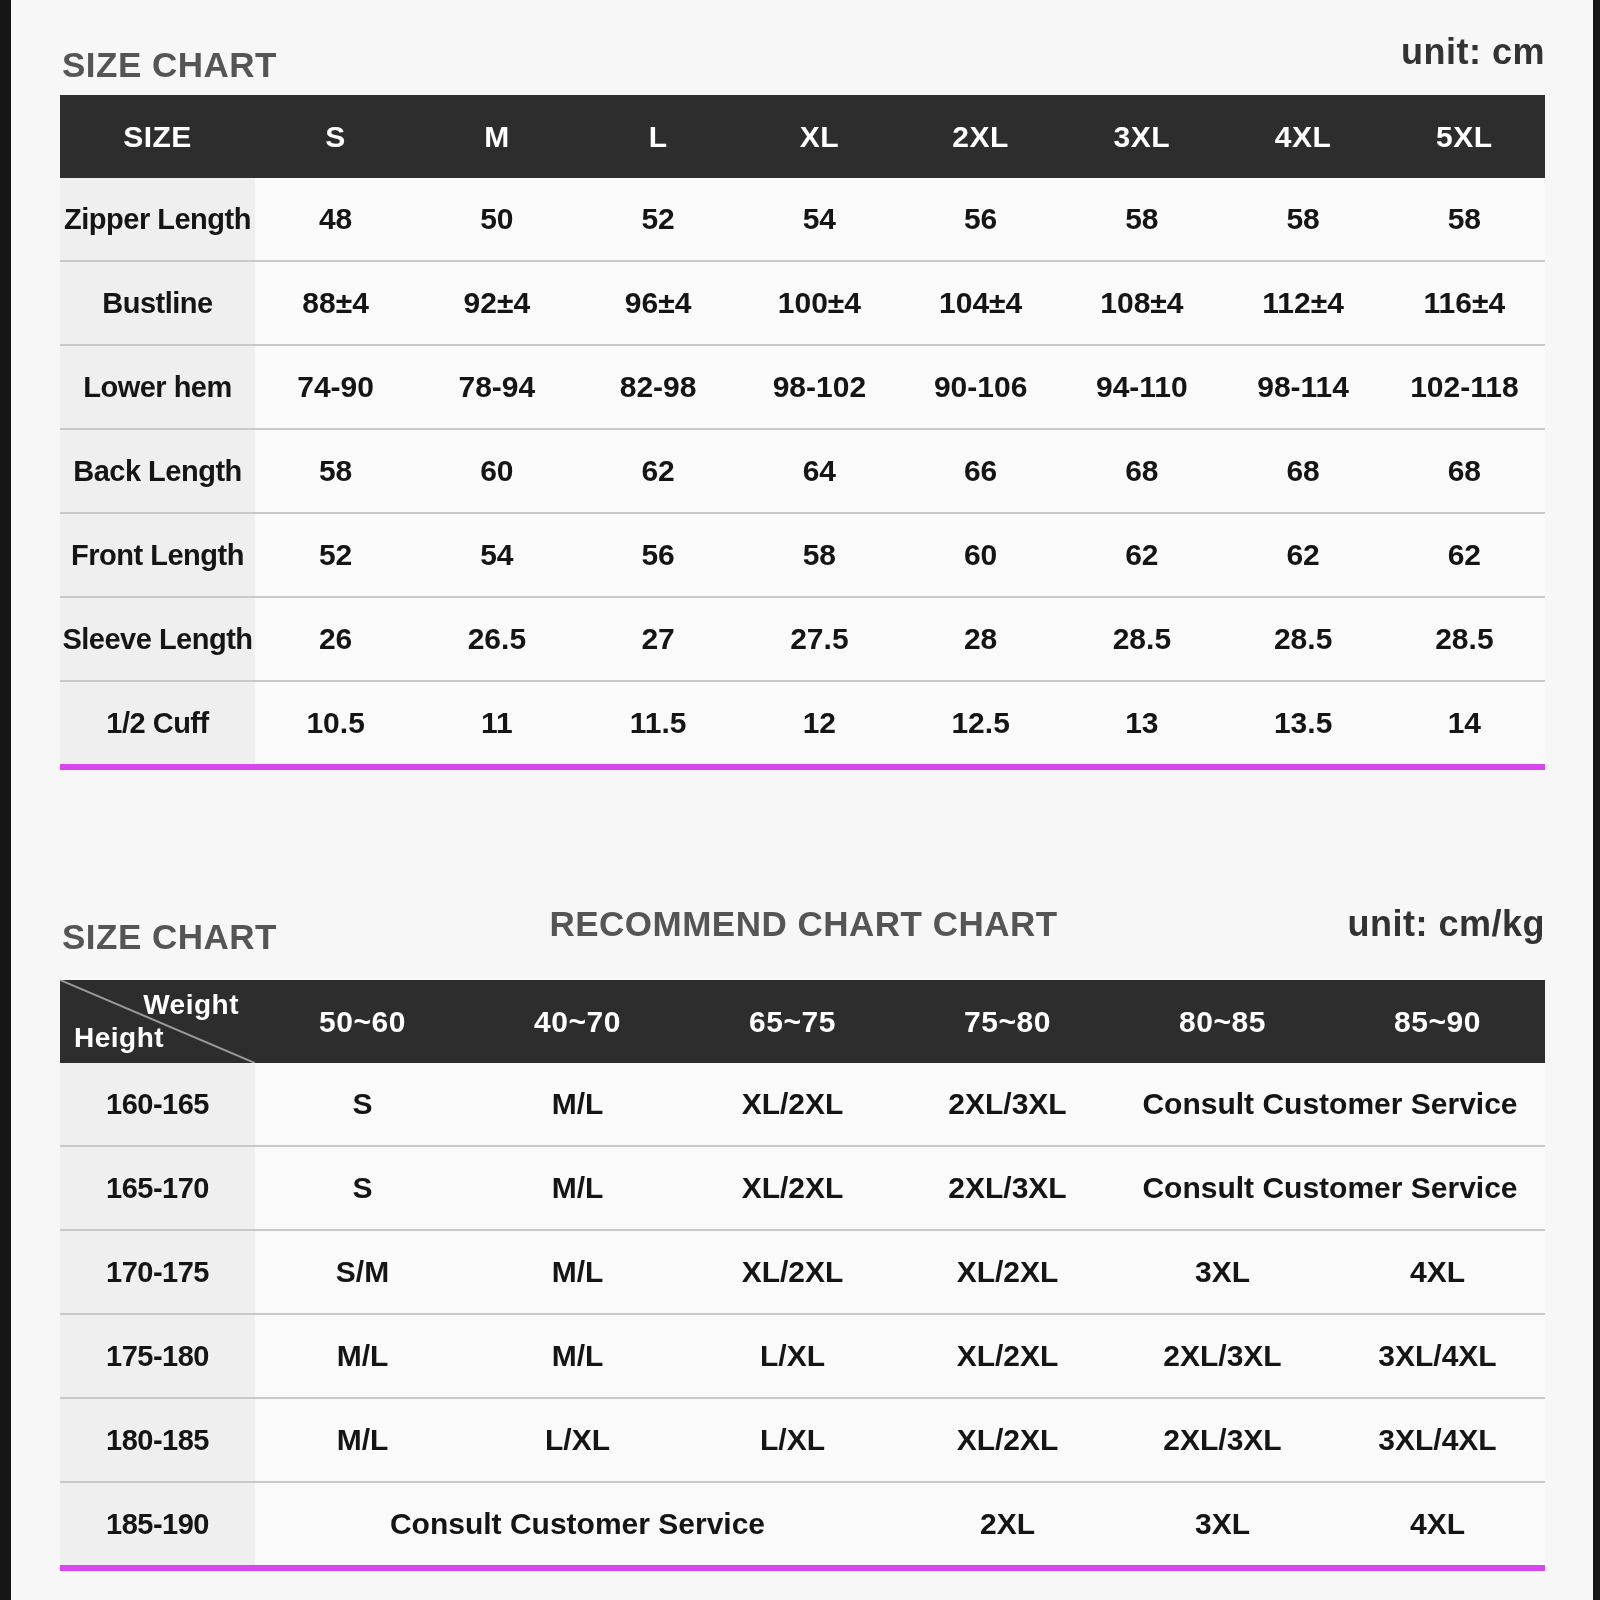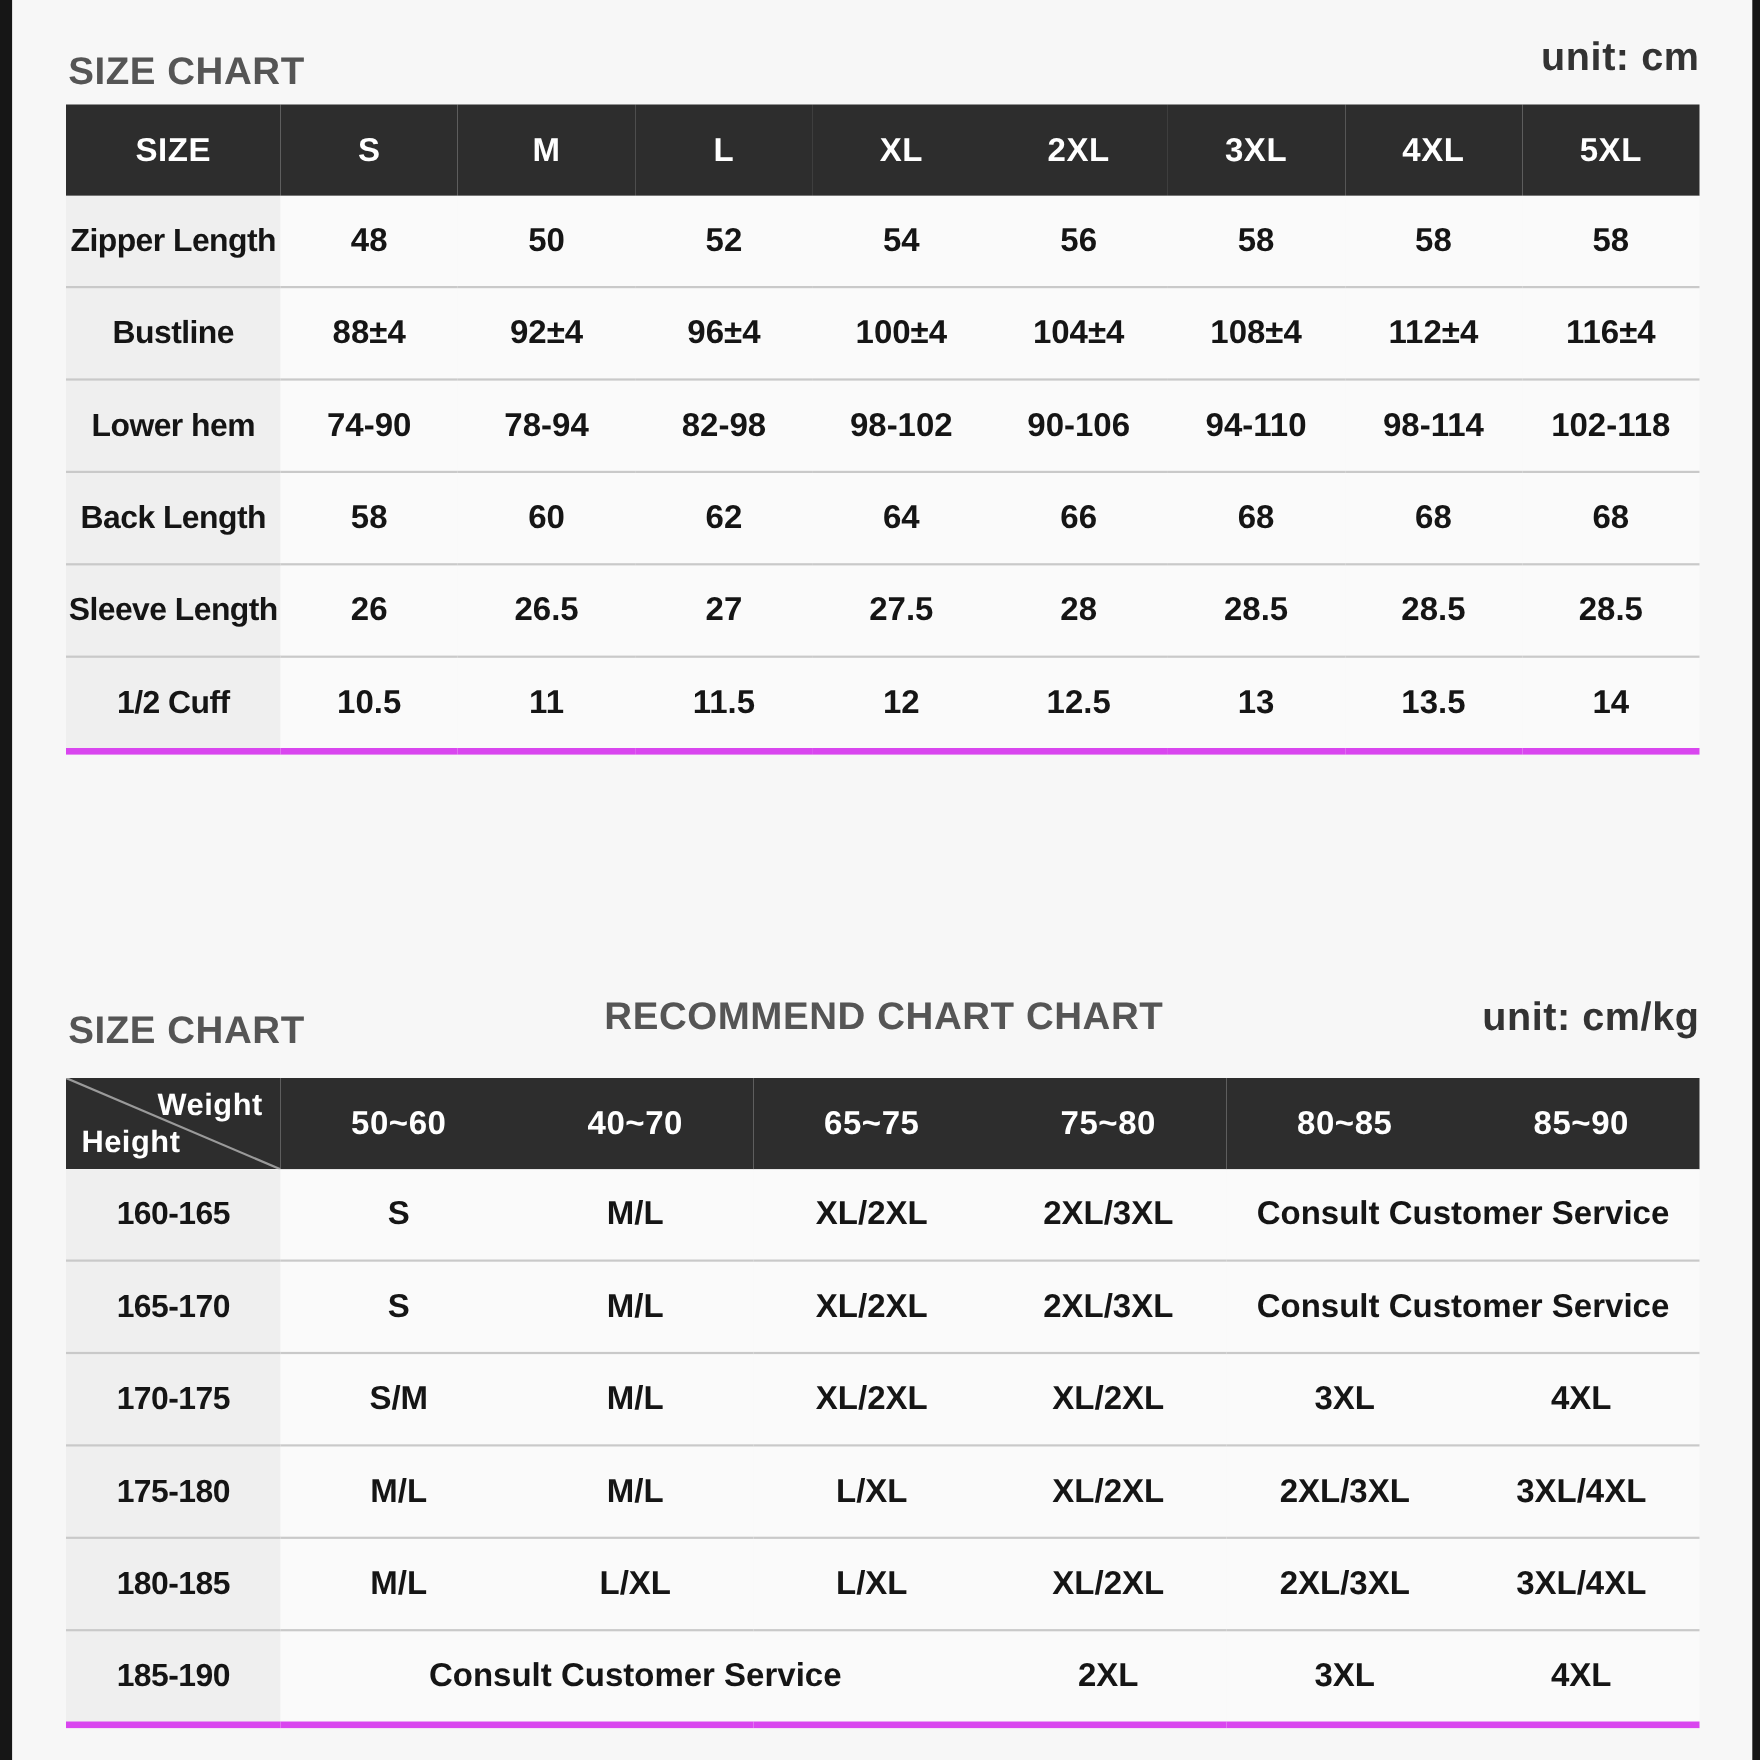--- a/index.html
+++ b/index.html
@@ -134,20 +134,31 @@
     <tr>
       <td class="lb">Back Length</td>
       <td>58</td>
       <td>60</td>
       <td>62</td>
       <td>64</td>
       <td>66</td>
       <td>68</td>
       <td>68</td>
       <td>68</td>
+    </tr>
+    <tr>
+      <td class="lb">Front Length</td>
+      <td>52</td>
+      <td>54</td>
+      <td>56</td>
+      <td>58</td>
+      <td>60</td>
+      <td>62</td>
+      <td>62</td>
+      <td>62</td>
     </tr>
     <tr>
       <td class="lb">Sleeve Length</td>
       <td>26</td>
       <td>26.5</td>
       <td>27</td>
       <td>27.5</td>
       <td>28</td>
       <td>28.5</td>
       <td>28.5</td>

